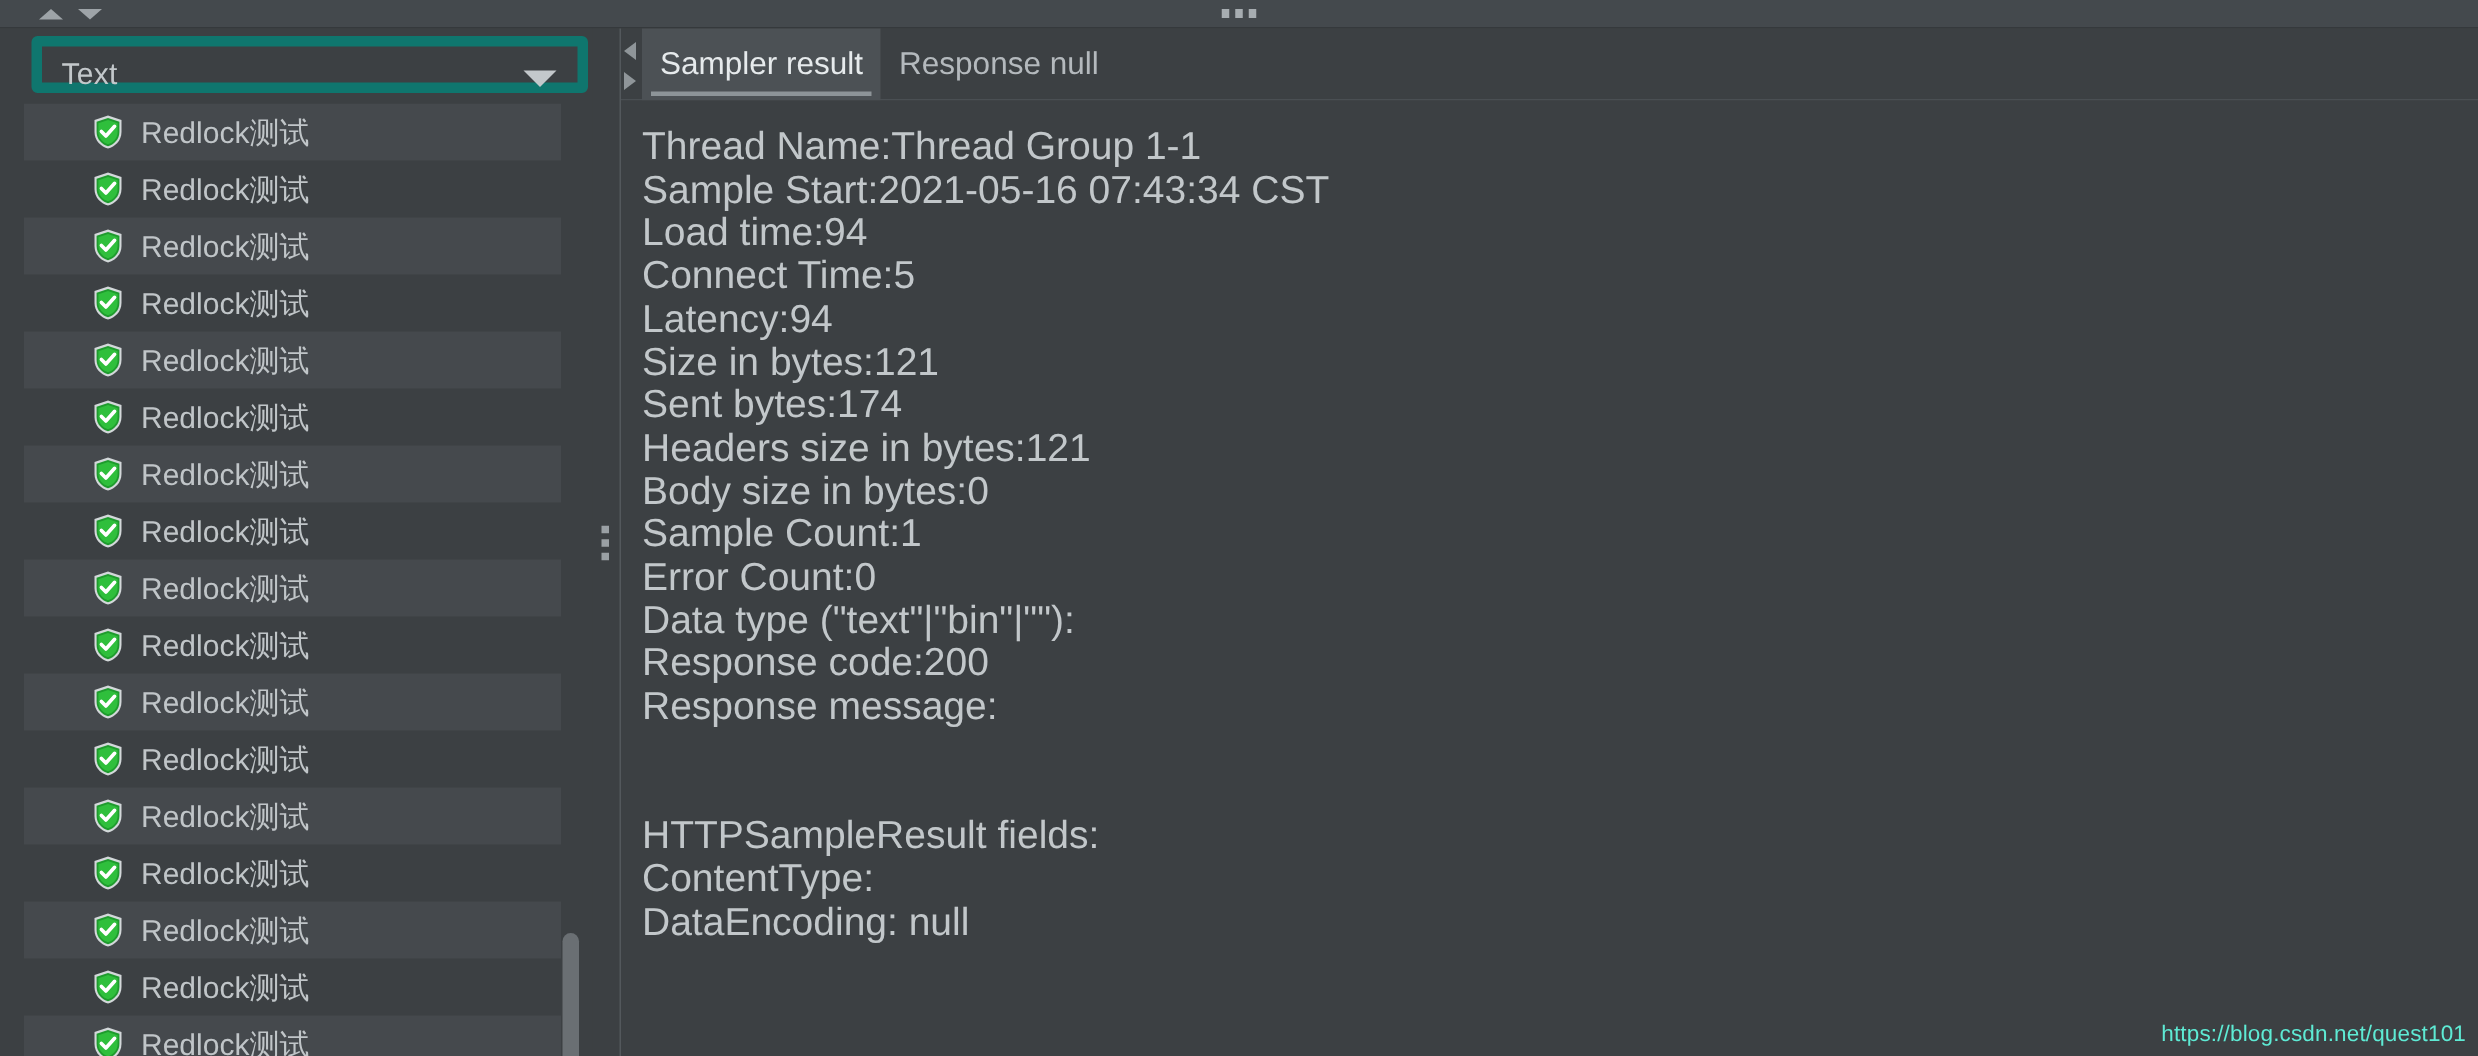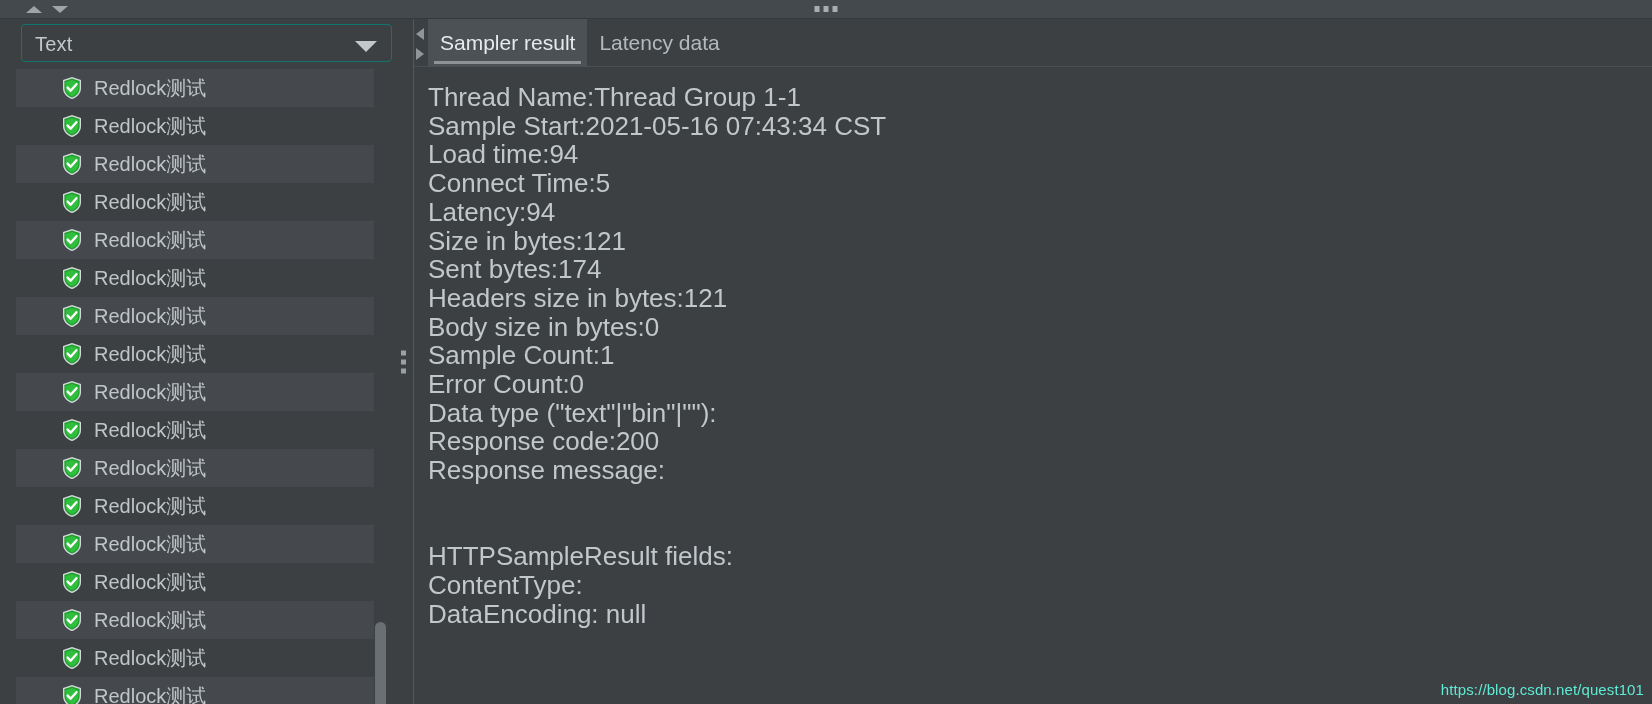--- a/index.html
+++ b/index.html
@@ -69,21 +69,21 @@
     left: 0; top: 19px;
     width: 395px; height: 685px;
     background: #3c4043;
     overflow: hidden;
   }
   .combo {
     position: absolute;
     left: 21px; top: 5px;
     width: 371px; height: 38px;
     background: #3c4043;
-    border: 1px solid #0f766e;
+    border: 7px solid #0f766e;
     border-radius: 4px;
     box-sizing: border-box;
   }
   .combo-label {
     position: absolute;
     left: 13px; top: 8px;
     font-size: 20px;
     color: #c3c8cb;
     letter-spacing: .2px;
   }
@@ -481,21 +481,21 @@
     <div class="tabstrip">
       <div class="tab-arrows">
         <span class="tab-arrow left"></span>
         <span class="tab-arrow right"></span>
       </div>
       <div class="tabs" id="tabs-container">
           <div class="tab active">
             <span>Sampler result</span>
           </div>
           <div class="tab">
-            <span>Latency data</span>
+            <span>Response null</span>
           </div>
         </div>
     </div>
 
     <div class="result-body">
       <pre class="result-text">Thread Name:Thread Group 1-1
 Sample Start:2021-05-16 07:43:34 CST
 Load time:94
 Connect Time:5
 Latency:94

